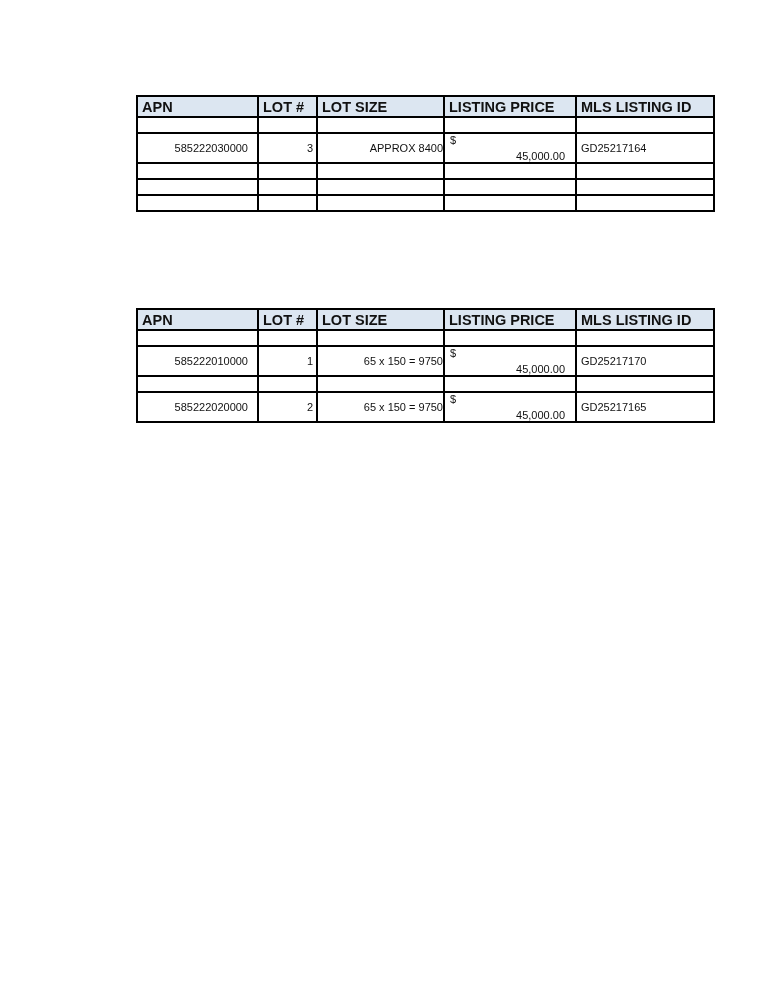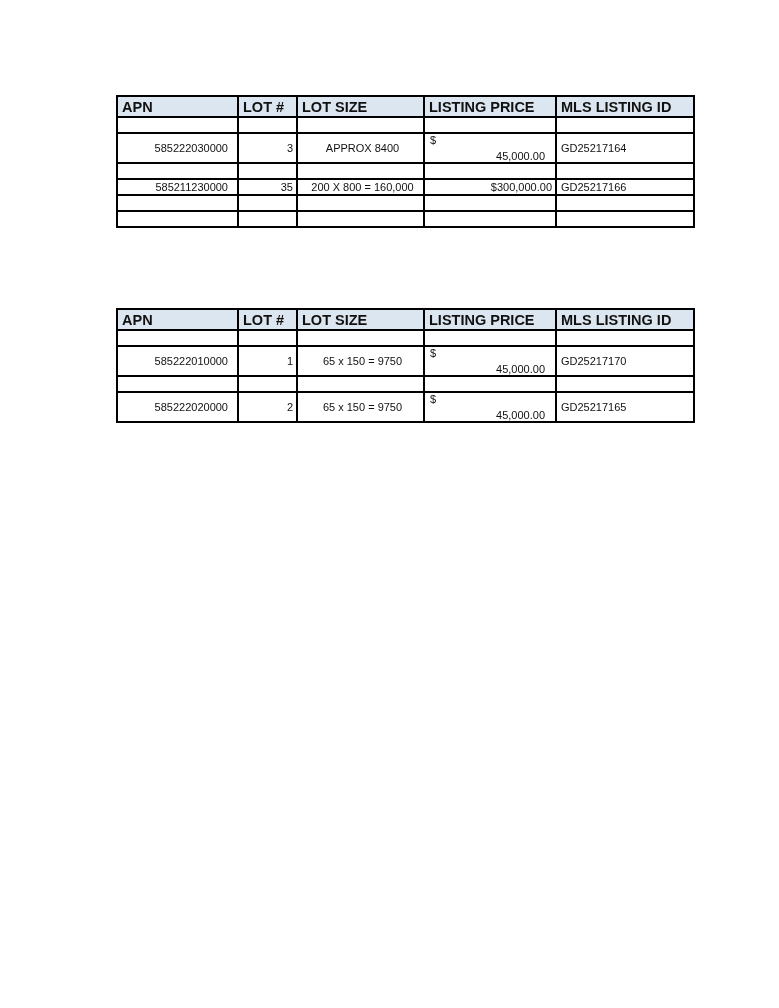--- a/index.html
+++ b/index.html
@@ -11,21 +11,21 @@
     overflow: hidden;
   }
   .page {
     position: relative;
     width: 779px;
     height: 1008px;
     background: var(--page-bg, #ffffff);
   }
   table.lots {
     position: absolute;
-    left: 116px;
+    left: 136px;
     border-collapse: collapse;
     table-layout: fixed;
   }
   #table-0 { top: 95px; }
   #table-1 { top: 308px; }
   th, td {
     border: 2px solid var(--border-color, #000000);
     overflow: hidden;
     white-space: nowrap;
   }
@@ -39,21 +39,21 @@
     color: #111111;
   }
   td {
     height: 16px;
     font-size: 11px;
     background: #ffffff;
     vertical-align: middle;
   }
   td.apn  { text-align: right; padding-right: 9px; }
   td.lot  { text-align: right; padding-right: 3px; }
-  td.size { text-align: center;  padding-left: 4px; }
+  td.size { text-align: right;  padding-left: 4px; }
   td.mls  { text-align: left;  padding-left: 4px; border-radius: 8px; }
   td.price { text-align: right; padding-right: 3px; }
   td.price.accounting { padding: 0 10px 0 5px; }
   td.price.accounting .sym { float: left; }
   td.price.accounting .amt { float: right; margin-top: 16px; }
 </style>
 </head>
 <body>
 
 <div class="page">
@@ -91,27 +91,20 @@
             <span class="amt">45,000.00</span>
           </td>
           <td class="mls">GD25217164</td>
         </tr>
         <tr>
           <td class="apn"></td>
           <td class="lot"></td>
           <td class="size"></td>
           <td class="price"></td>
           <td class="mls"></td>
-        </tr>
-        <tr>
-          <td class="apn">585211230000</td>
-          <td class="lot">35</td>
-          <td class="size">200 X 800 = 160,000</td>
-          <td class="price">$300,000.00</td>
-          <td class="mls">GD25217166</td>
         </tr>
         <tr>
           <td class="apn"></td>
           <td class="lot"></td>
           <td class="size"></td>
           <td class="price"></td>
           <td class="mls"></td>
         </tr>
         <tr>
           <td class="apn"></td>

